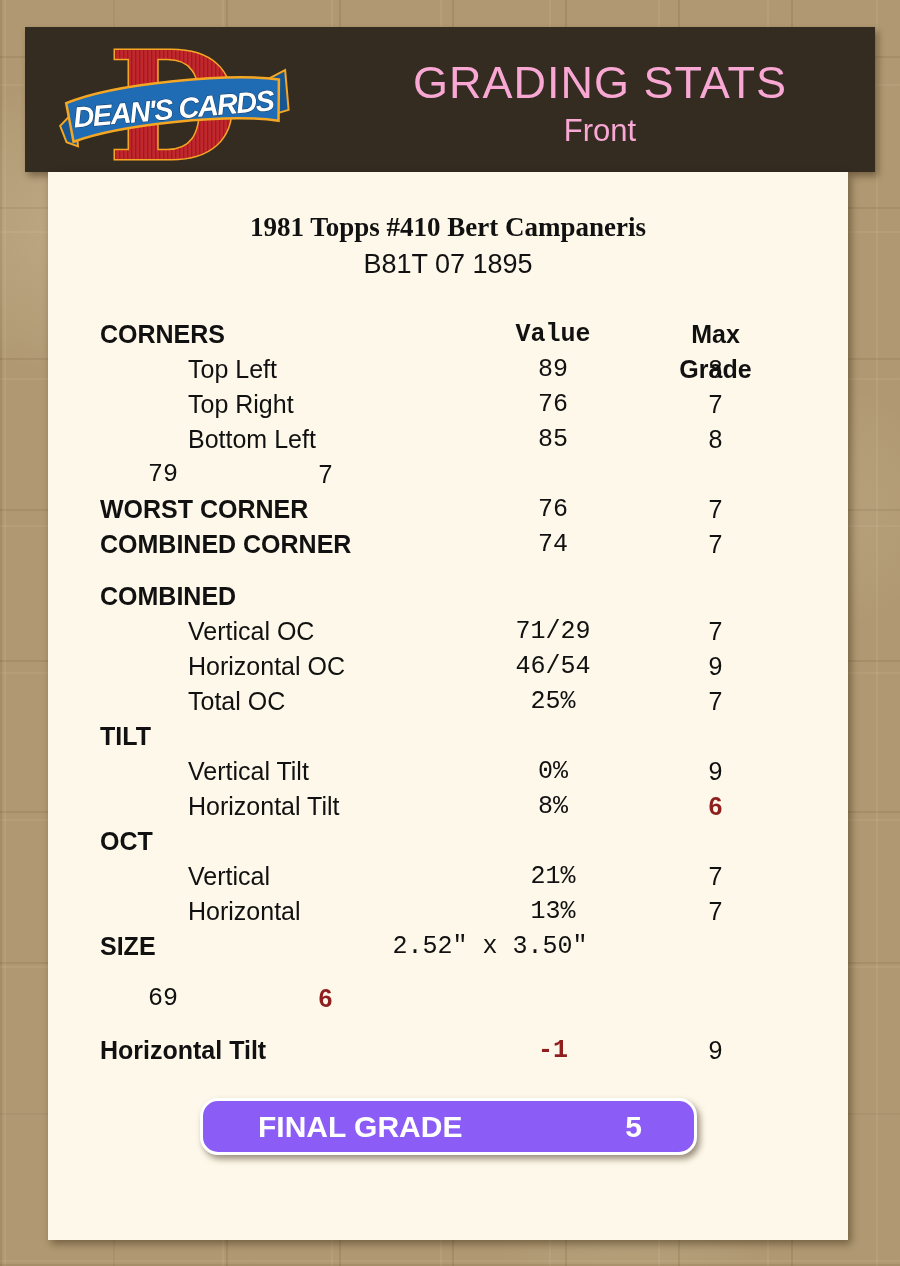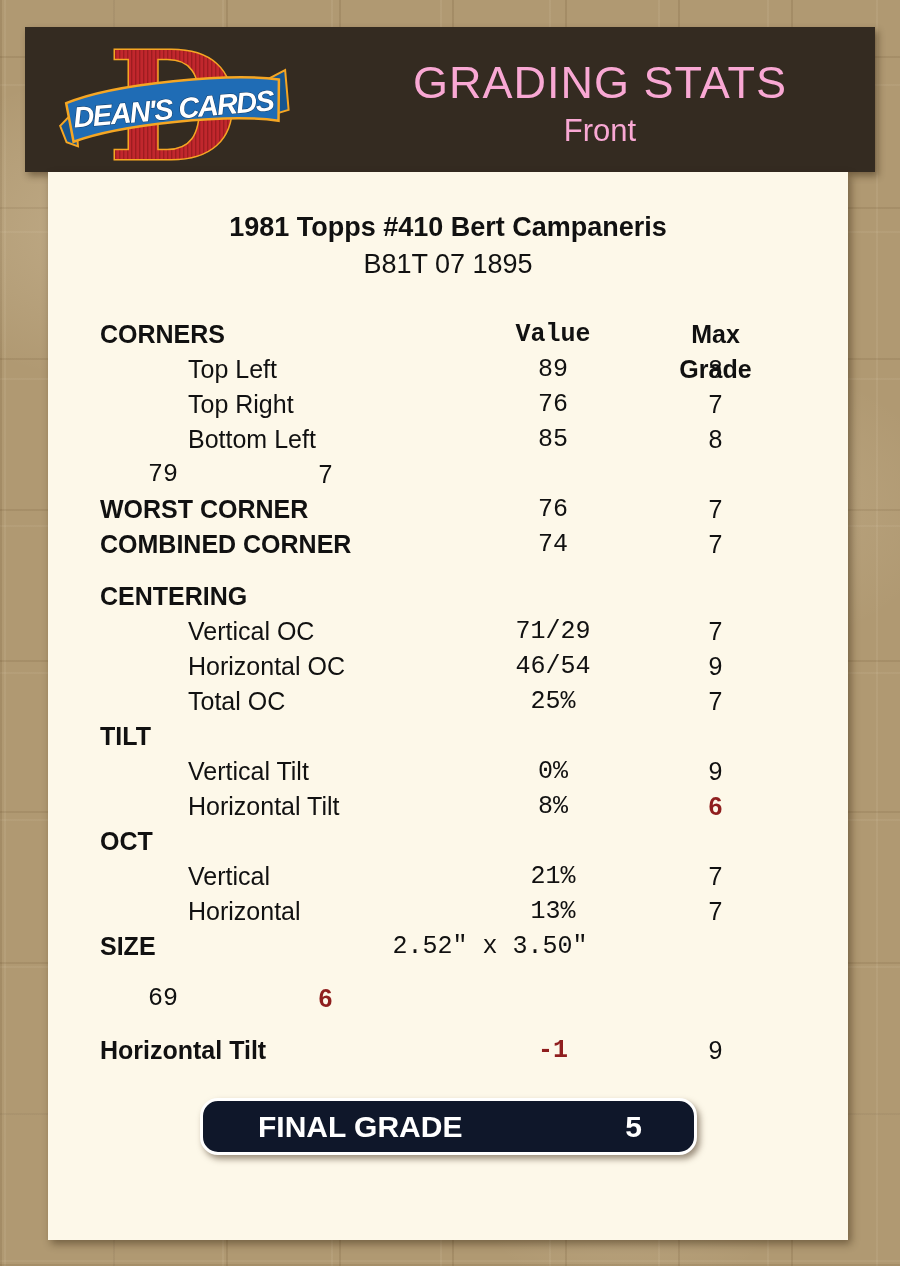--- a/index.html
+++ b/index.html
@@ -27,35 +27,35 @@
   }
   .hdr-titles{position:absolute;left:300px;right:0;top:32px;text-align:center;color:#f9a8d4;}
   .hdr-title{font-size:45px;line-height:48px;letter-spacing:1px;}
   .hdr-sub{font-size:31px;line-height:40px;margin-top:4px;}
   .logo{position:absolute;left:30px;top:8px;width:235px;height:132px;}
   .panel{
     position:absolute;left:48px;top:172px;width:800px;height:1068px;
     background:#fdf8e9;box-shadow:3px 4px 8px rgba(45,28,8,0.45);
     color:#111111;
   }
-  .card-title{margin-top:40px;text-align:center;font-size:27px;font-weight:bold;line-height:30px;}
+  .card-title{margin-top:40px;text-align:center;font-size:27px;font-weight:bold;line-height:30px;font-family:Liberation Serif, serif;}
   .card-code{text-align:center;font-size:27px;line-height:30px;margin-top:7px;}
   .gtable{margin-top:38px;}
   .trow{display:flex;height:35px;line-height:35px;font-size:25px;}
   .trow.gap{margin-top:17px;}
   .c-label{flex:0 0 390px;padding-left:52px;box-sizing:border-box;white-space:nowrap;}
   .c-label.indent{padding-left:140px;}
   .c-value{flex:0 0 230px;text-align:center;font-family:Liberation Mono, monospace;}
   .c-grade{flex:0 0 95px;text-align:center;}
   .bold{font-weight:bold;}
   .red{color:#8f1e1e;font-weight:bold;}
   .shift-left{position:relative;left:-63px;}
   .final-btn{
     position:absolute;left:152px;top:926px;width:497px;height:57px;
-    background:#0f172a;border:3px solid #ffffff;border-radius:18px;
+    background:#8b5cf6;border:3px solid #ffffff;border-radius:18px;
     box-sizing:border-box;box-shadow:3px 4px 6px rgba(60,40,20,0.5);
     display:flex;align-items:center;justify-content:space-between;
     color:#ffffff;font-size:30px;font-weight:bold;
     padding:0 52px 0 55px;cursor:pointer;
   }
 </style>
 </head>
 <body>
 
 <div class="collage"></div>
@@ -117,21 +117,21 @@
       <div class="c-value">76</div>
       <div class="c-grade">7</div>
     </div>
     <div class="trow">
       <div class="c-label bold">COMBINED CORNER</div>
       <div class="c-value">74</div>
       <div class="c-grade">7</div>
     </div>
 
     <div class="trow gap">
-      <div class="c-label bold">CENTERING</div>
+      <div class="c-label bold">COMBINED</div>
       <div class="c-value"></div>
       <div class="c-grade"></div>
     </div>
     <div class="trow">
       <div class="c-label indent">Vertical OC</div>
       <div class="c-value">71/29</div>
       <div class="c-grade">7</div>
     </div>
     <div class="trow">
       <div class="c-label indent">Horizontal OC</div>

